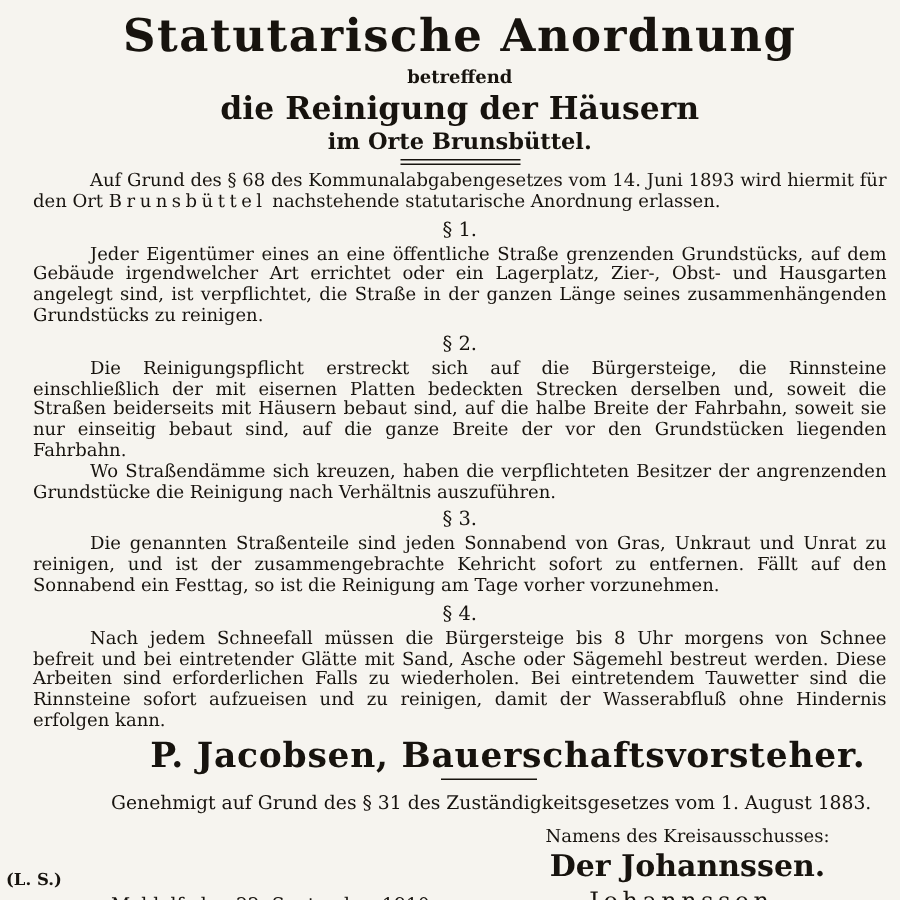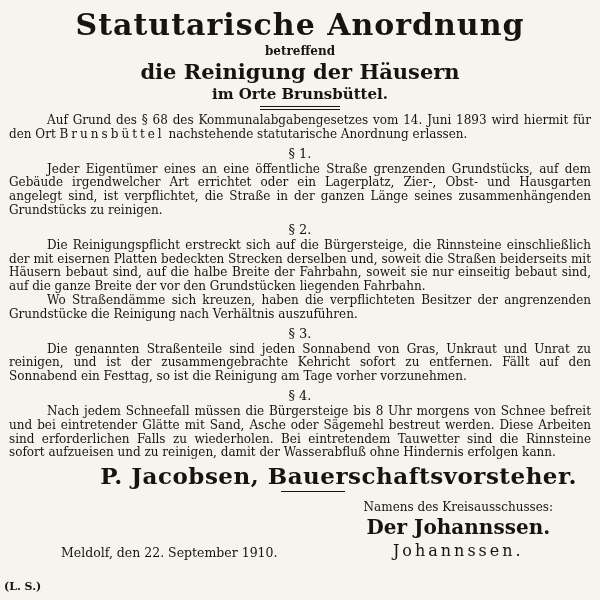--- a/index.html
+++ b/index.html
@@ -6,21 +6,21 @@
   body {
     width: 600px; height: 600px;
     background: #f6f4ef;
     font-family: "DejaVu Serif", serif;
     color: #17130e;
   }
   .page {
     position: relative;
     width: 600px; height: 600px;
     box-sizing: border-box;
-    padding: 5px 9px 4px 9px;
+    padding: 5px 9px 4px 22px;
     overflow: hidden;
   }
   
   .doc-title {
     margin: 2px 0 0 0;
     text-align: center;
     font-size: 30px;
     font-weight: bold;
     letter-spacing: 1px;
   }
@@ -149,20 +149,21 @@
 
   <section>
     <div class="sec-head">§ 4.</div>
     <p class="body-text">Nach jedem Schneefall müssen die Bürgersteige bis 8 Uhr morgens von Schnee befreit und bei eintretender Glätte mit Sand, Asche oder Sägemehl bestreut werden.  Diese Arbeiten sind erforderlichen Falls zu wiederholen.  Bei eintretendem Tauwetter sind die Rinnsteine sofort aufzueisen und zu reinigen, damit der Wasserabfluß ohne Hindernis erfolgen kann.</p>
   </section>
 
 
   <div class="signature">P. Jacobsen, Bauerschaftsvorsteher.</div>
   <div class="sig-underline"></div>
 
+  <p class="approval-line">Genehmigt auf Grund des § 31 des Zuständigkeitsgesetzes vom 1. August 1883.</p>
 
   <div class="bottom-row">
     <p class="approval-date">Meldolf, den 22. September 1910.</p>
     <div class="closing-block">
       <div class="closing-onbehalf">Namens des Kreisausschusses:</div>
       <div class="closing-chairman">Der Johannssen.</div>
       <div class="closing-name spaced">Johannssen.</div>
     </div>
   </div>
 

